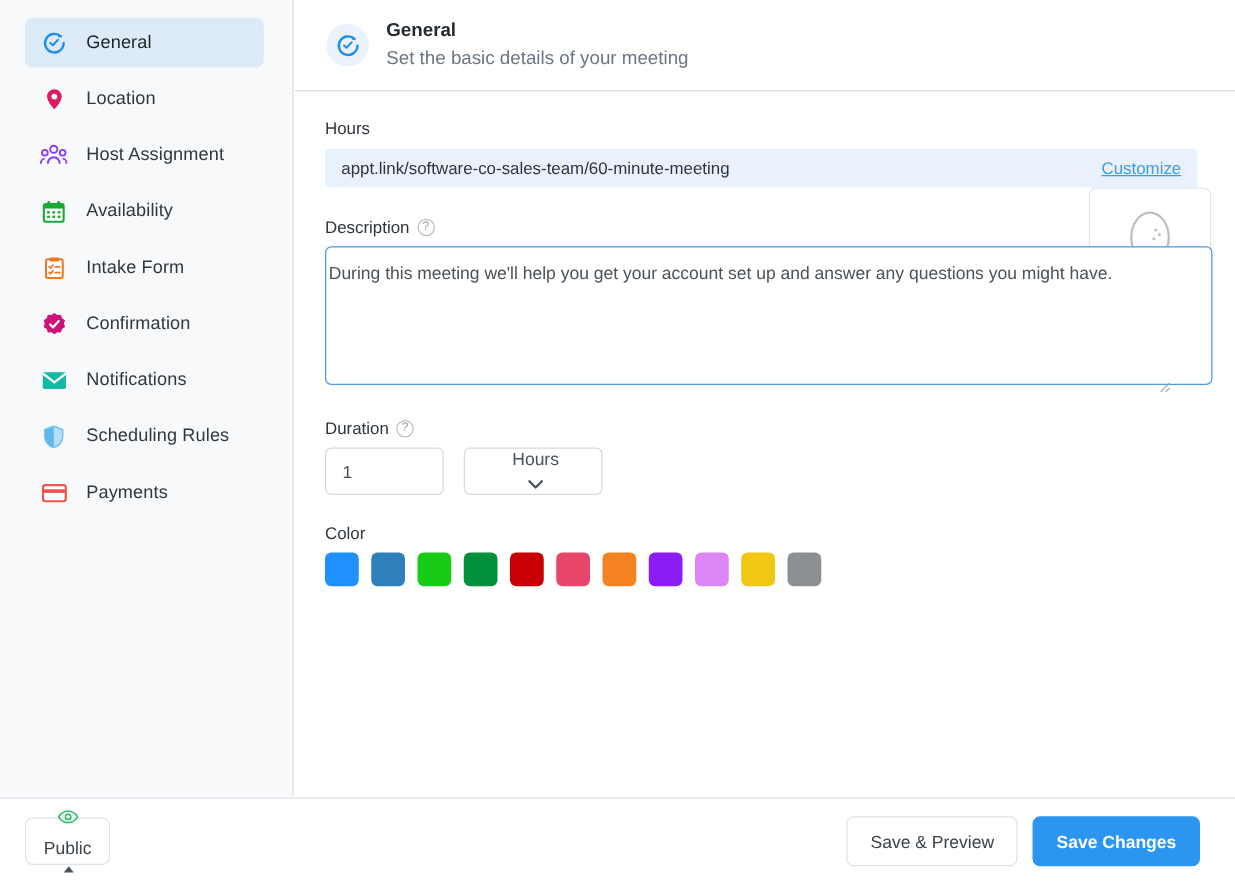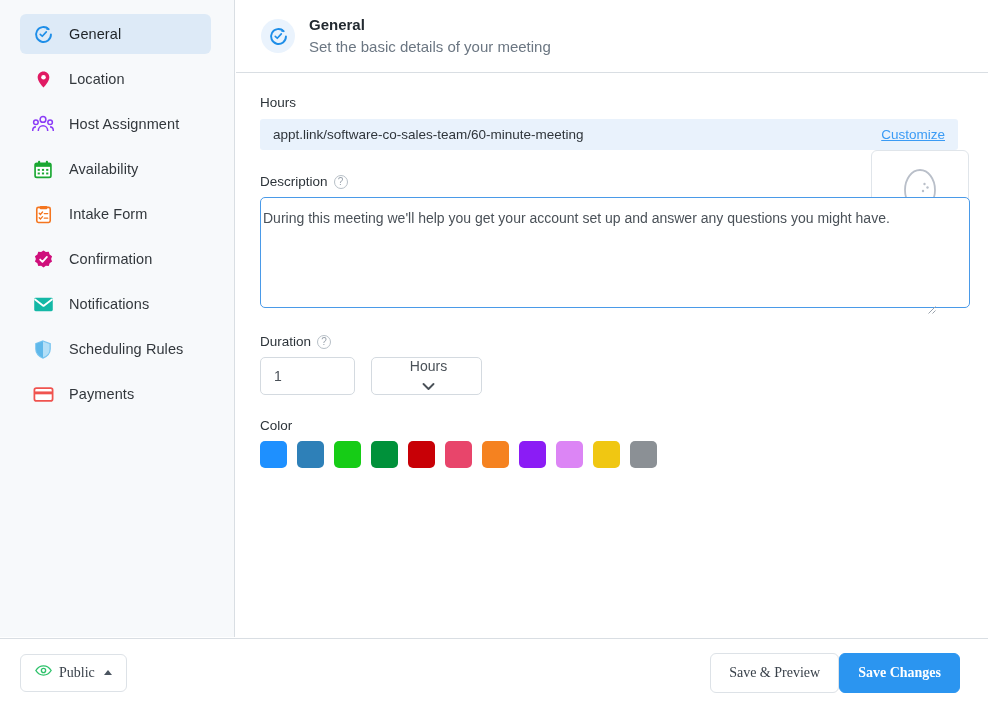--- a/index.html
+++ b/index.html
@@ -194,40 +194,40 @@
   
   .footer {
     position: absolute; left: 0; bottom: 0;
     width: 988px; height: 68px;
     background: #ffffff;
     border-top: 1px solid #d9dee3;
     display: flex; align-items: center;
     padding: 0 20px;
   }
   .btn {
-    font-family: Liberation Serif, serif;
+    font-family: Liberation Sans, sans-serif;
     border-radius: 6px;
     cursor: pointer;
-    display: inline-flex; align-items: center; justify-content: center;
+    display: inline-flex; align-items: center; justify-content: center; flex-direction: column;
   }
   .btn-public {
     height: 38px; padding: 0 14px;
     border: 1px solid #dde2e7;
     background: #fff;
     font-size: 14px; color: #39414a;
     gap: 7px;
   }
   .caret-up {
     width: 0; height: 0;
     border-left: 4px solid transparent;
     border-right: 4px solid transparent;
     border-bottom: 5px solid #4b5560;
     margin-left: 2px;
   }
-  .footer-right { margin-left: auto; display: flex; padding-right: 8px; }
+  .footer-right { margin-left: auto; display: flex; gap: 12px; padding-right: 8px; }
   .btn-secondary {
     height: 40px; padding: 0 18px;
     border: 1px solid #dde2e7;
     background: #fff;
     font-size: 14px; color: #39414a;
   }
   .btn-primary {
     height: 40px; padding: 0 18px;
     border: 1px solid #2b95f0;
     background: #2b95f0;

